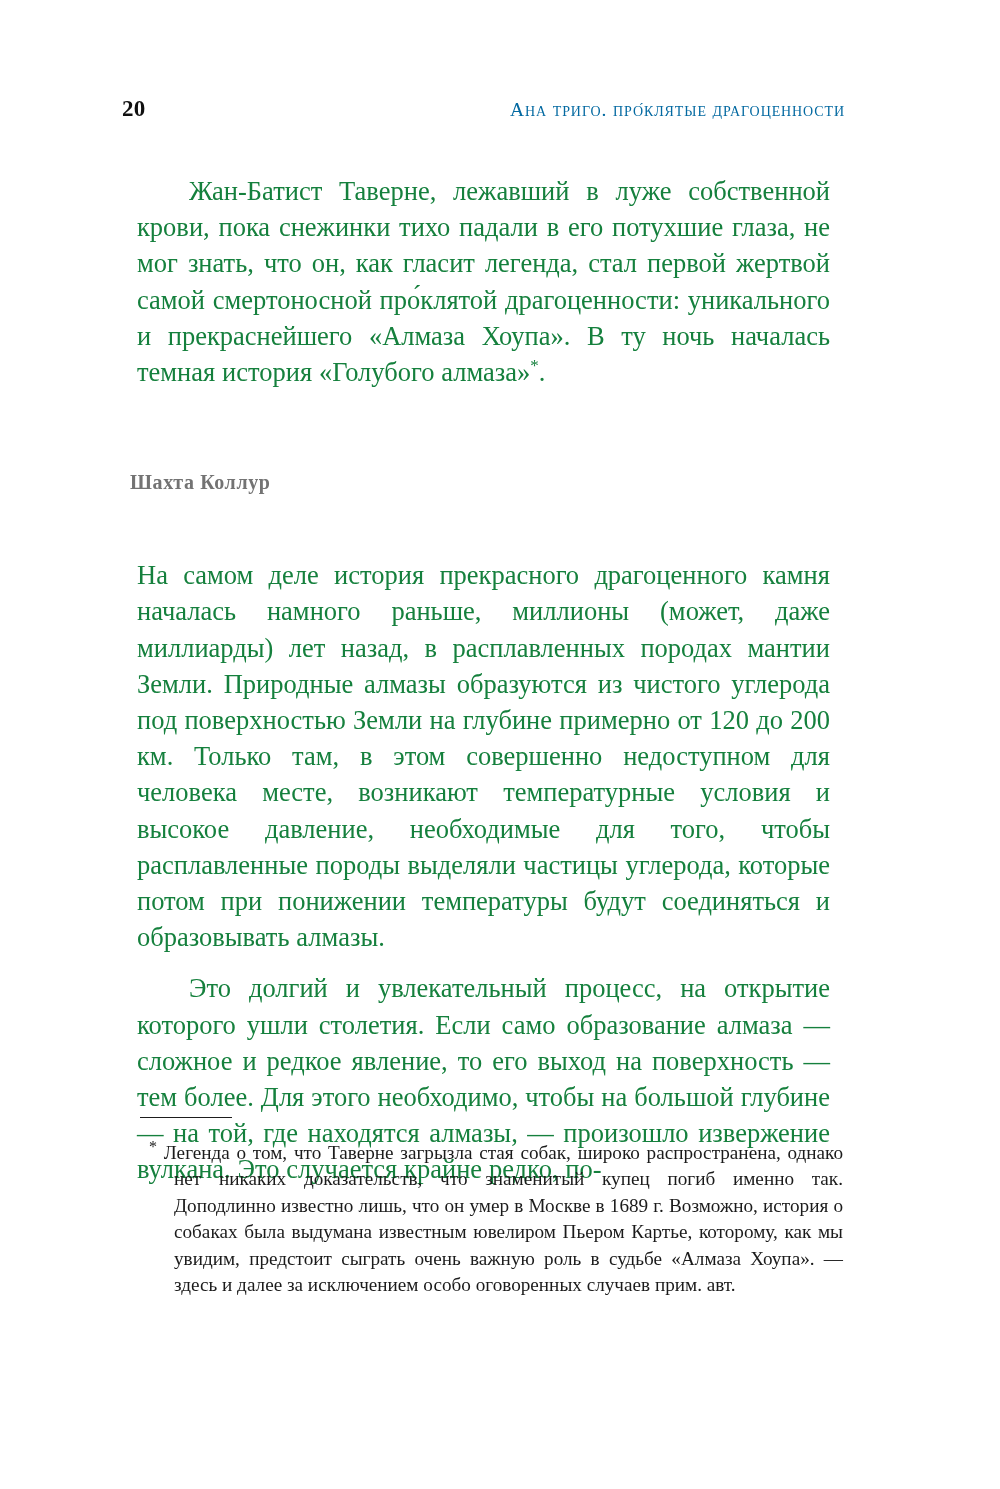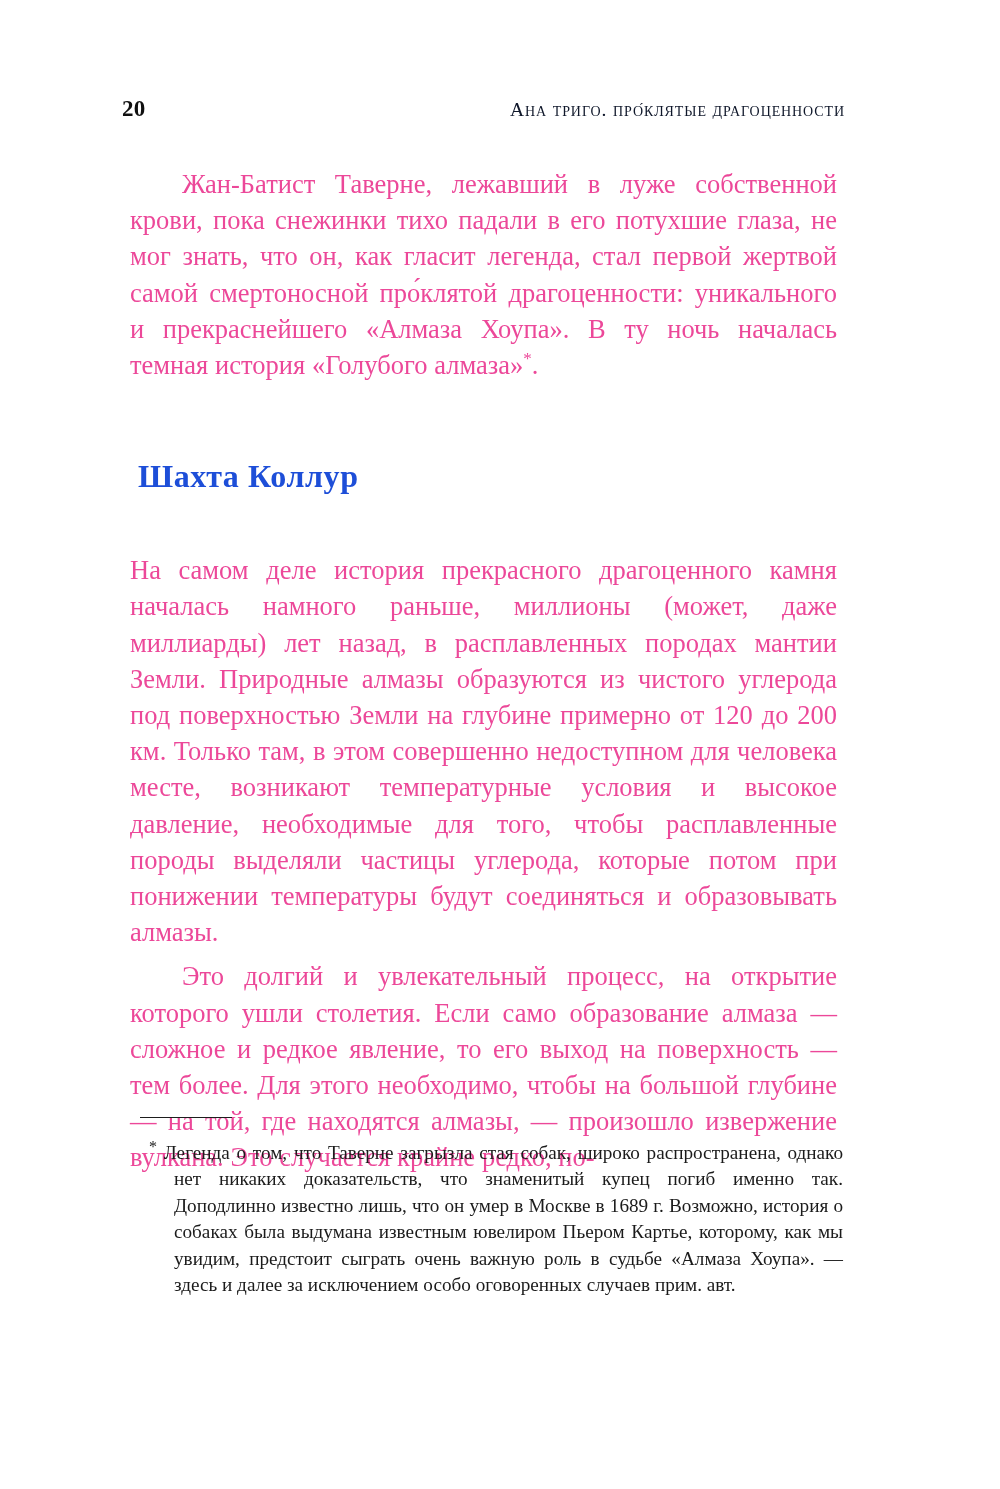--- a/index.html
+++ b/index.html
@@ -38,54 +38,54 @@
     letter-spacing: 0.3px;
     color: #101010;
     white-space: nowrap;
   }
 
   .running-title {
     font-size: 19.5px;
     font-variant: small-caps;
     text-transform: lowercase;
     letter-spacing: 0.9px;
-    color: #0f172a;
+    color: #0369a1;
     white-space: nowrap;
   }
   .running-title::first-letter { text-transform: none; }
 
   
   .textblock {
     position: absolute;
     left: 122px;
     top: 158px;
     width: 723px;
   }
 
   p.body {
-    margin: 8px;
+    margin: 15px;
     font-size: 26.5px;
     line-height: 36.2px;
     text-align: justify;
     text-justify: inter-word;
     hyphens: manual;
-    color: #ec4899;
+    color: #15803d;
     word-spacing: 0.2px;
   }
 
   p.body.indent { text-indent: 52px; }
   p.body.noindent { text-indent: 0; }
 
   h2.section {
-    margin: 16px;
-    font-size: 32px;
+    margin: 8px;
+    font-size: 20px;
     line-height: 36px;
     font-weight: bold;
     letter-spacing: 0.6px;
-    color: #1d4ed8;
+    color: #737373;
   }
 
   .gap-before-heading { height: 51px; }
   .gap-after-heading  { height: 34px; }
 
   
   .footnote-area {
     position: absolute;
     left: 140px;
     top: 1117px;

